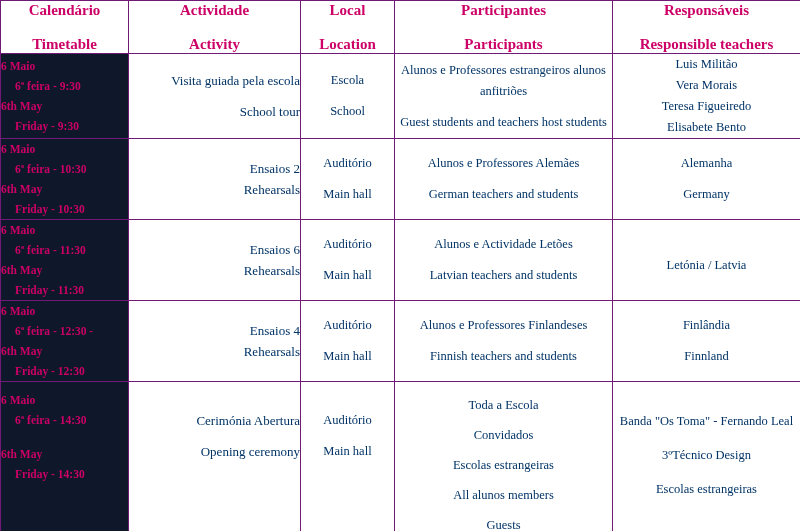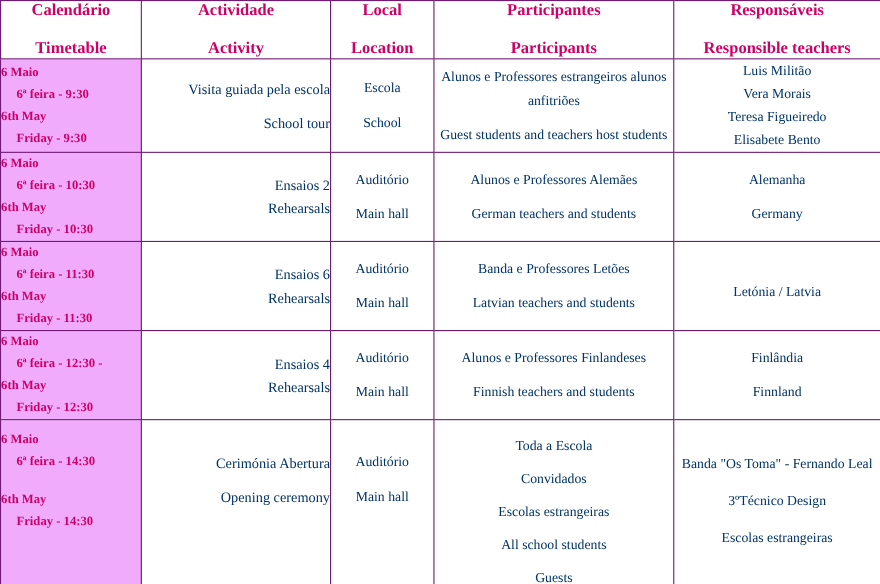--- a/index.html
+++ b/index.html
@@ -36,21 +36,21 @@
     font-size: 15px;
     font-weight: bold;
     text-align: center;
     height: 40px;
     line-height: 18px;
   }
   thead th .pt { display: block; }
   thead th .en { display: block; margin-top: 16px; }
 
   td.cal {
-    background: #f0abfc;
+    background: #0f172a;
     color: #cc0066;
     font-size: 11.5px;
     font-weight: bold;
     padding: 4px 4px 4px 6px;
     text-align: left;
     line-height: 20px;
   }
   td.cal .row-line { display: block; white-space: nowrap; }
   td.cal .indent { padding-left: 14px; font-weight: bold; }
 
@@ -177,21 +177,21 @@
       <td class="cell activity">
         <span class="line">Ensaios 6</span>
         <span class="line">Rehearsals</span>
       </td>
       <td class="cell local">
         <span class="line">Auditório</span>
         <span class="spacer"></span>
         <span class="line">Main hall</span>
       </td>
       <td class="cell part">
-        <span class="line">Banda e Professores Letões</span>
+        <span class="line">Alunos e Actividade Letões</span>
         <span class="spacer"></span>
         <span class="line">Latvian teachers and students</span>
       </td>
       <td class="cell resp">
         <span class="spacer"></span>
         <span class="line">Letónia / Latvia</span>
       </td>
     </tr>
 
     <tr>
@@ -237,21 +237,21 @@
       </td>
       <td class="cell local" style="vertical-align:top; padding-top:28px;">
         <span class="line">Auditório</span>
         <span class="spacer"></span>
         <span class="line">Main hall</span>
       </td>
       <td class="cell part" style="vertical-align:top; padding-top:8px; line-height:30px;">
         <span class="line">Toda a Escola</span>
         <span class="line">Convidados</span>
         <span class="line">Escolas estrangeiras</span>
-        <span class="line">All school students</span>
+        <span class="line">All alunos members</span>
         <span class="line">Guests</span>
         <span class="line">Delegations</span>
       </td>
       <td class="cell resp" style="vertical-align:top; padding-top:22px; line-height:34px;">
         <span class="line">Banda "Os Toma" - Fernando Leal</span>
         <span class="line">3ºTécnico Design</span>
         <span class="line">Escolas estrangeiras</span>
       </td>
     </tr>
 

